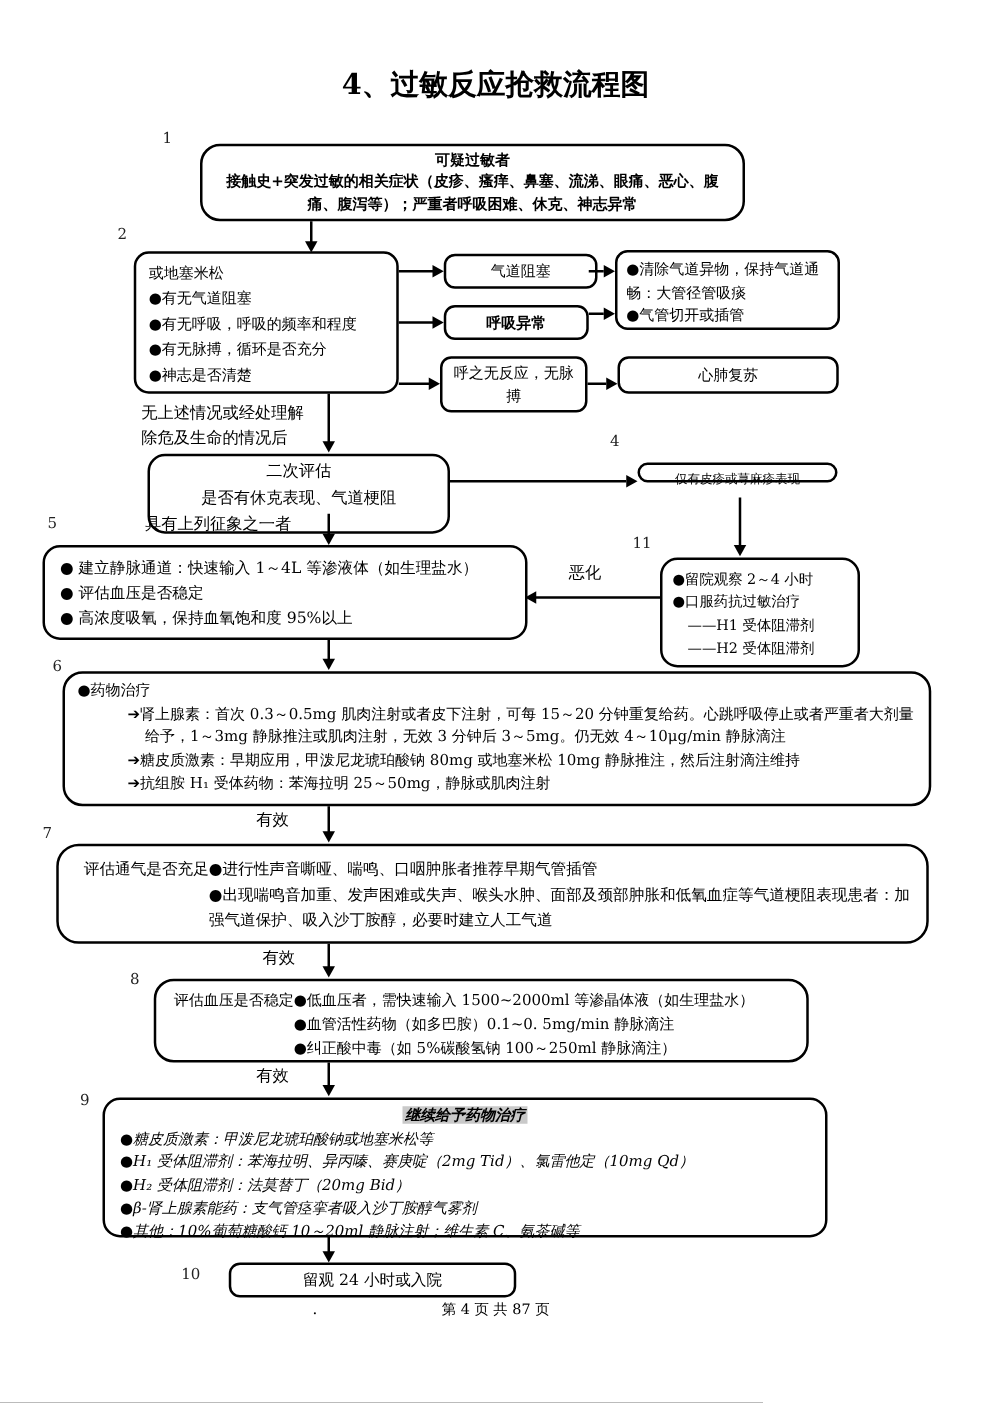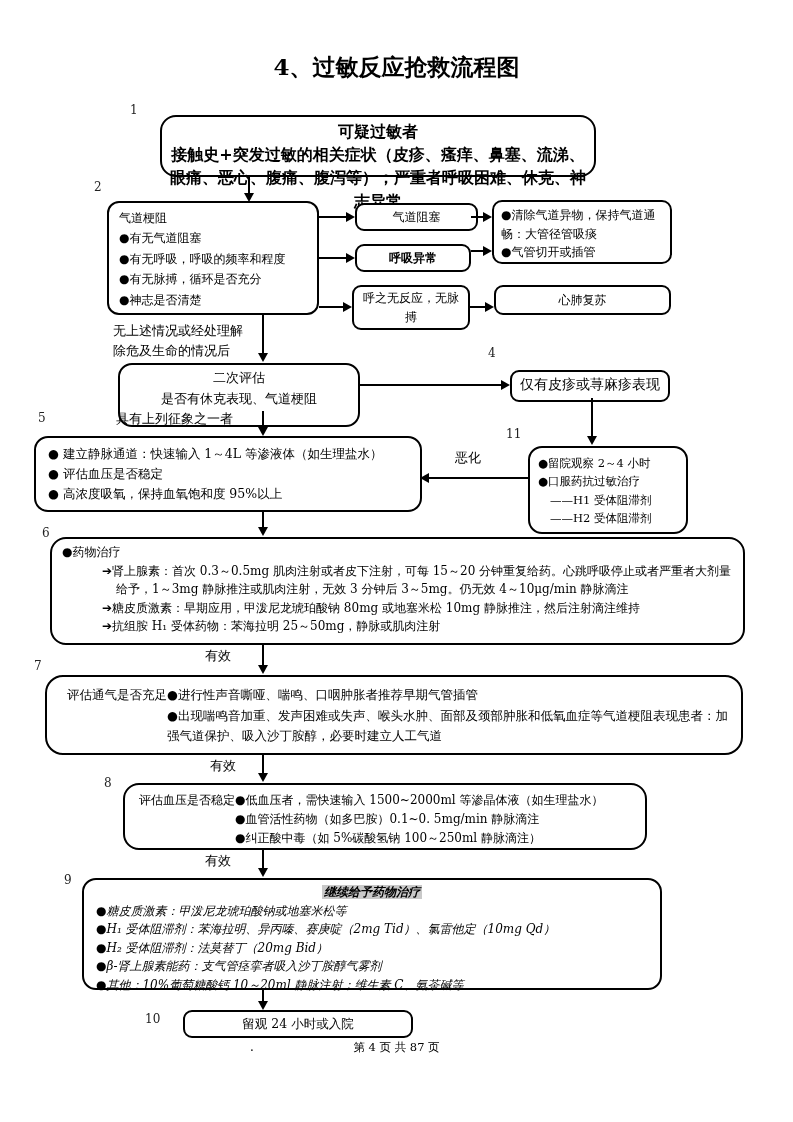--- a/index.html
+++ b/index.html
@@ -38,30 +38,30 @@
   <div class="num" style="left:122px;top:366px;">3</div>
   <div class="num" style="left:488px;top:346px;">4</div>
   <div class="num" style="left:38px;top:411px;">5</div>
   <div class="num" style="left:42px;top:526px;">6</div>
   <div class="num" style="left:34px;top:659px;">7</div>
   <div class="num" style="left:104px;top:776px;">8</div>
   <div class="num" style="left:64px;top:873px;">9</div>
   <div class="num" style="left:145px;top:1012px;">10</div>
   <div class="num" style="left:506px;top:427px;">11</div>
 
-  <div class="rbox ctr" style="left:160px;top:115px;width:436px;height:62px;border-radius:16px;padding:3px 8px;font-weight:bold;font-size:16px;line-height:1.45;">
+  <div class="rbox ctr" style="left:160px;top:115px;width:436px;height:62px;border-radius:16px;padding:3px 8px;font-weight:bold;font-size:12px;line-height:1.45;">
     <div>可疑过敏者</div>
     <div>接触史+突发过敏的相关症状（皮疹、瘙痒、鼻塞、流涕、眼痛、恶心、腹痛、腹泻等）；严重者呼吸困难、休克、神志异常</div>
   </div>
 
   <div class="vline" style="left:248px;top:177px;height:17px;"></div>
   <div class="ah-down" style="left:244px;top:193px;"></div>
 
   <div class="rbox" style="left:107px;top:201px;width:212px;height:114px;padding:5px 10px;line-height:1.7;">
-    <div>气道梗阻</div>
+    <div>或地塞米松</div>
     <div>●有无气道阻塞</div>
     <div>●有无呼吸，呼吸的频率和程度</div>
     <div>●有无脉搏，循环是否充分</div>
     <div>●神志是否清楚</div>
   </div>
 
   <div class="rbox ctr" style="left:355px;top:203px;width:123px;height:28px;line-height:24px;border-radius:9px;">气道阻塞</div>
   <div class="rbox ctr" style="left:355px;top:244px;width:116px;height:28px;line-height:24px;border-radius:9px;font-weight:bold;">呼吸异常</div>
   <div class="rbox ctr" style="left:352px;top:285px;width:118px;height:45px;padding:2px 6px;border-radius:9px;">呼之无反应，无脉搏</div>
   <div class="rbox" style="left:492px;top:200px;width:180px;height:64px;padding:4px 7px;line-height:1.55;border-radius:10px;">
@@ -91,21 +91,21 @@
   <div class="ah-down" style="left:258px;top:353px;"></div>
 
   <div class="rbox ctr" style="left:118px;top:363px;width:242px;height:64px;font-size:13px;line-height:1.65;padding-top:2px;border-radius:14px;">
     <div>二次评估</div>
     <div>是否有休克表现、气道梗阻</div>
   </div>
 
   <div class="hline" style="left:360px;top:384px;width:141px;"></div>
   <div class="ah-right" style="left:501px;top:380px;"></div>
 
-  <div class="rbox ctr" style="left:510px;top:370px;width:160px;height:32px;font-size:14px;line-height:24px;border-radius:9px;">仅有皮疹或荨麻疹表现</div>
+  <div class="rbox ctr" style="left:510px;top:370px;width:160px;height:16px;font-size:10px;line-height:24px;border-radius:9px;">仅有皮疹或荨麻疹表现</div>
 
   <div class="vline" style="left:591px;top:398px;height:39px;"></div>
   <div class="ah-down" style="left:587px;top:436px;"></div>
 
   <div class="rbox" style="left:528px;top:446px;width:160px;height:88px;padding:6px 8px;font-size:11.5px;line-height:1.6;border-radius:14px;">
     <div>●留院观察 2～4 小时</div>
     <div>●口服药抗过敏治疗</div>
     <div class="ind">——H1 受体阻滞剂</div>
     <div class="ind">——H2 受体阻滞剂</div>
   </div>

